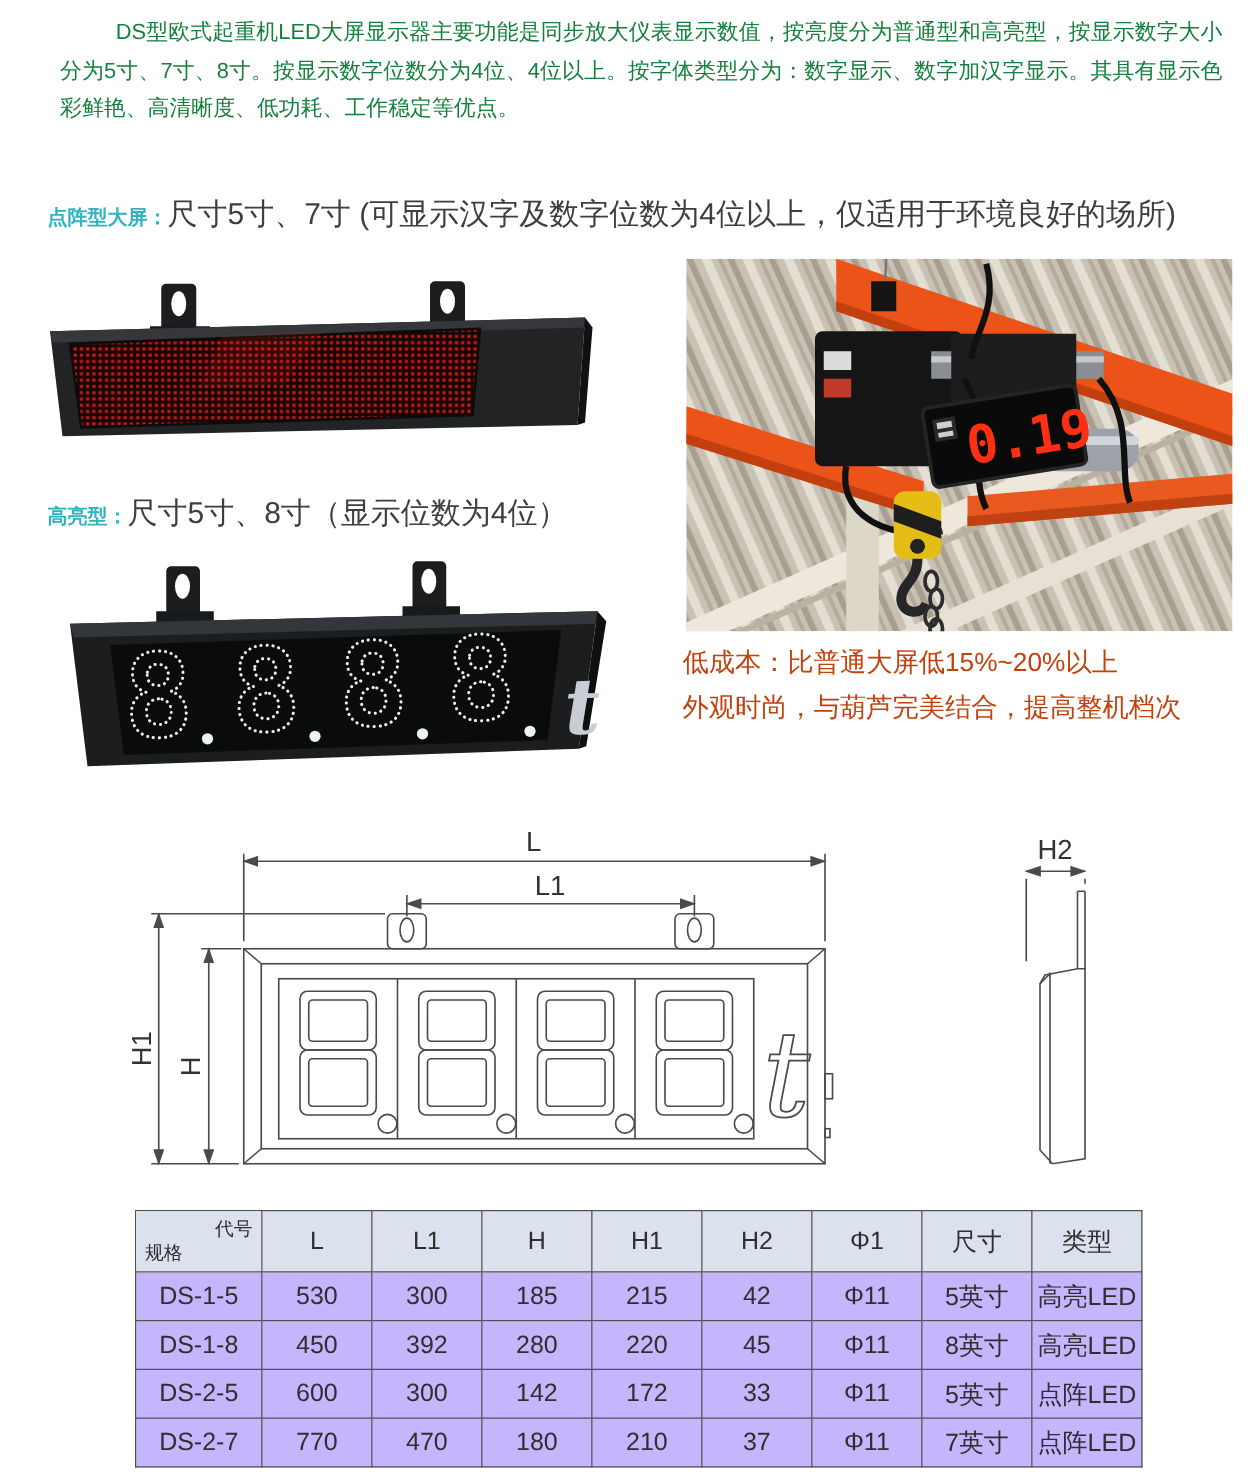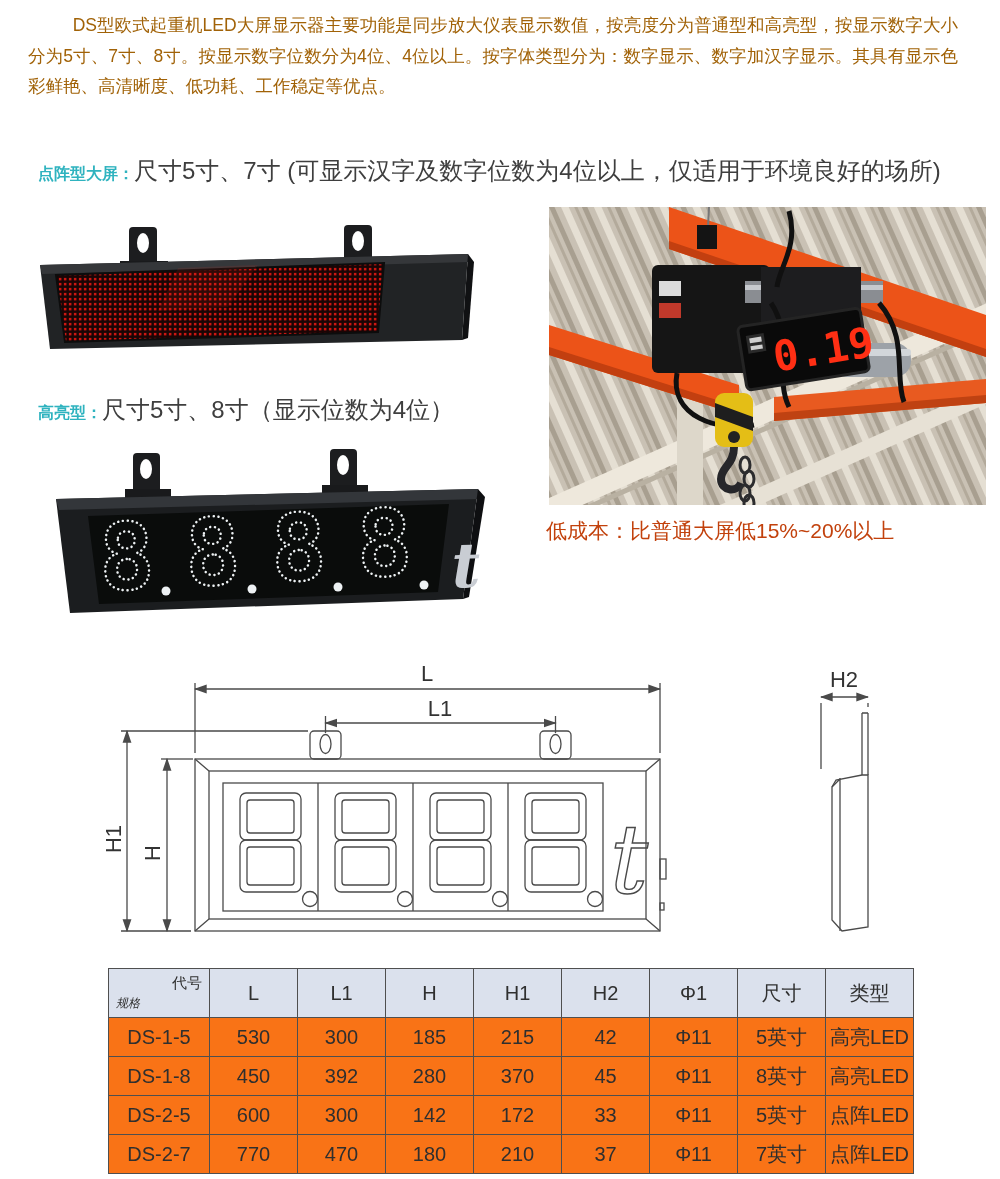--- a/index.html
+++ b/index.html
@@ -1,31 +1,31 @@
 <!DOCTYPE html>
 <html><head>
 <meta charset="utf-8">
 <style>
   html,body{margin:0;padding:0;background:#ffffff;}
   body{width:1000px;height:1179px;position:relative;font-family:"Liberation Sans","DejaVu Sans",sans-serif;overflow:hidden;}
   .abs{position:absolute;}
-  .intro{left:28px;top:10px;width:930px;font-size:17.5px;line-height:30.5px;color:#a16207;text-indent:2.55em;text-align:justify;}
+  .intro{left:48px;top:10px;width:930px;font-size:17.5px;line-height:30.5px;color:#15803d;text-indent:2.55em;text-align:justify;}
   .sec{white-space:nowrap;}
   .sec-label{color:#2fb3bf;font-weight:bold;font-size:16px;}
   .sec-desc{color:#3e3e3e;font-size:24px;}
   .benefit{left:546px;top:513px;width:452px;color:#c2410c;font-size:21px;line-height:36px;}
   table.spec{position:absolute;left:108px;top:968px;width:805px;border-collapse:collapse;table-layout:fixed;color:#2f2f2f;}
   table.spec th,table.spec td{border:1px solid #4f4f4f;text-align:center;padding:0;font-weight:normal;}
   table.spec thead th{background:#dbe1ed;height:48px;font-size:20px;}
-  table.spec tbody td{height:38px;font-size:20px;background:#f97316;}
+  table.spec tbody td{height:38px;font-size:20px;background:#c4b5fd;}
   td.model,th.model{font-size:19px;}
   th.diag{position:relative;background:#dbe1ed;
     background-image:linear-gradient(to bottom right,transparent calc(50% - 0.8px),#4f4f4f calc(50% - 0.8px),#4f4f4f calc(50% + 0.8px),transparent calc(50% + 0.8px));}
   th.diag .dtop{position:absolute;top:5px;right:7px;font-size:15px;}
-  th.diag .dbot{position:absolute;bottom:5px;left:7px;font-size:12px;font-style:italic;}
+  th.diag .dbot{position:absolute;bottom:5px;left:7px;font-size:15px;}
 </style>
 </head>
 <body>
 
 <div class="abs intro">DS型欧式起重机LED大屏显示器主要功能是同步放大仪表显示数值，按亮度分为普通型和高亮型，按显示数字大小分为5寸、7寸、8寸。按显示数字位数分为4位、4位以上。按字体类型分为：数字显示、数字加汉字显示。其具有显示色彩鲜艳、高清晰度、低功耗、工作稳定等优点。</div>
 
 <div class="abs sec" style="left:38px;top:155px;">
   <span class="sec-label">点阵型大屏：</span><span class="sec-desc">尺寸5寸、7寸 (可显示汉字及数字位数为4位以上，仅适用于环境良好的场所)</span>
 </div>
 
@@ -160,20 +160,21 @@
     <circle cx="133" cy="150" r="4.5"></circle>
     <circle cx="219" cy="148" r="4.5"></circle>
     <circle cx="305" cy="146" r="4.5"></circle>
     <circle cx="391" cy="144" r="4.5"></circle>
   </g>
   <text x="418" y="152" font-family="DejaVu Serif,serif" font-style="italic" font-weight="bold" font-size="62" fill="#c9cdd3" transform="rotate(-1.7 230 110)">t</text>
 </svg>
 
 <div class="abs benefit">
   <div>低成本：比普通大屏低15%~20%以上</div>
+  <div>外观时尚，与葫芦完美结合，提高整机档次</div>
 </div>
 
 <svg class="abs" style="left:105px;top:661px;" width="790" height="303" viewBox="0 0 790 303">
   <defs>
     <marker id="arr" viewBox="0 0 10 10" refX="9" refY="5" markerWidth="10" markerHeight="10" orient="auto-start-reverse">
       <path d="M0,1.6 L10,5 L0,8.4 z" fill="#4a4a4a"></path>
     </marker>
   </defs>
   <g fill="none" stroke="#4a4a4a" stroke-width="1.3">
 
@@ -292,21 +293,21 @@
       <td>42</td>
       <td>Φ11</td>
       <td>5英寸</td>
       <td>高亮LED</td>
     </tr>
     <tr>
       <td class="model">DS-1-8</td>
       <td>450</td>
       <td>392</td>
       <td>280</td>
-      <td>370</td>
+      <td>220</td>
       <td>45</td>
       <td>Φ11</td>
       <td>8英寸</td>
       <td>高亮LED</td>
     </tr>
     <tr>
       <td class="model">DS-2-5</td>
       <td>600</td>
       <td>300</td>
       <td>142</td>

